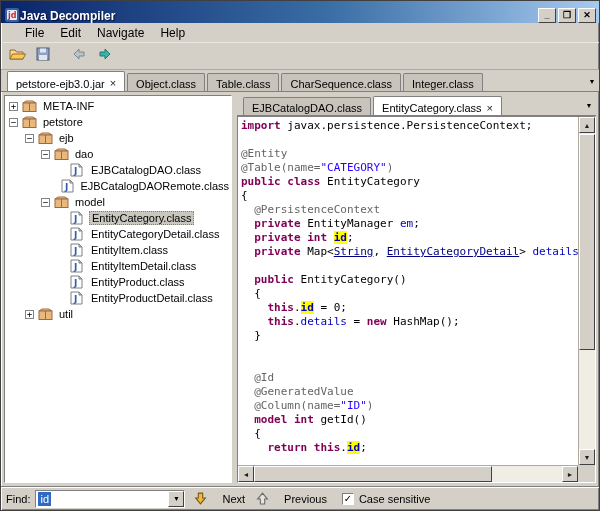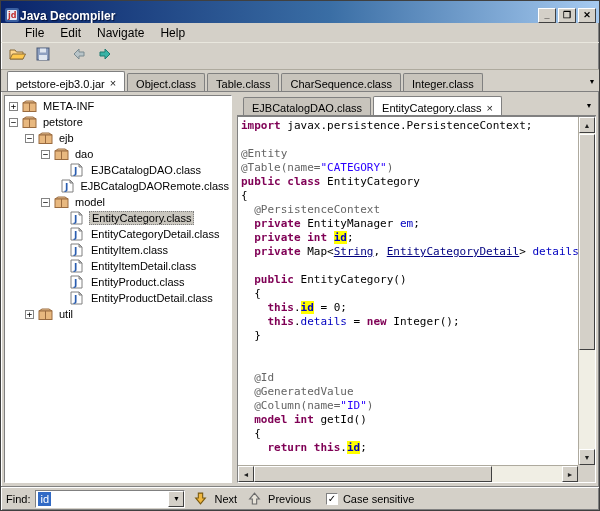--- a/index.html
+++ b/index.html
@@ -113,21 +113,21 @@
   .combo{ width:150px; height:18px; background:#fff; display:flex; align-items:center;
     border:1px solid; border-color:#808080 #fff #fff #808080; cursor:text; }
   .combo-text{ flex:1 1 auto; padding:0 3px; font-size:11px; }
   .combo-text.sel{ background:#316ac5; color:#fff; align-self:center;
     flex:0 0 auto; margin-left:2px; padding:1px 2px; }
   .combo-fill{ flex:1 1 auto; }
   .combo-btn{ width:16px; height:16px; background:#d4d0c8; display:flex;
     align-items:center; justify-content:center; font-size:7px;
     border:1px solid; border-color:#fff #404040 #404040 #fff; cursor:pointer; }
   .find-ico{ width:13px; height:13px; display:inline-flex; margin-left:4px; cursor:pointer; }
-  .find-btn{ padding:1px 2px; cursor:pointer; }
+  .find-btn{ padding:1px 2px; cursor:pointer;margin-left:8px; }
   .checkbox{ width:12px; height:12px; background:#fff; margin-left:8px;
     border:1px solid; border-color:#808080 #fff #fff #808080;
     font-size:10px; line-height:10px; text-align:center; color:#000; cursor:pointer; }
 </style>
 </head>
 <body>
 
 <div class="window">
 
   <div class="titlebar">
@@ -396,21 +396,21 @@
             <div class="code-line"><span class="kw">public class </span><span class="pl">EntityCategory</span></div>
             <div class="code-line"><span class="pl">{</span></div>
             <div class="code-line"><span class="an">  @PersistenceContext</span></div>
             <div class="code-line"><span class="kw">  private </span><span class="pl">EntityManager </span><span class="fd">em</span><span class="pl">;</span></div>
             <div class="code-line"><span class="kw">  private int </span><span class="hl">id</span><span class="pl">;</span></div>
             <div class="code-line"><span class="kw">  private </span><span class="pl">Map&lt;</span><span class="lk">String</span><span class="pl">, </span><span class="lk">EntityCategoryDetail</span><span class="pl">&gt; </span><span class="fd">details</span></div>
             <div class="code-line">&nbsp;</div>
             <div class="code-line"><span class="kw">  public </span><span class="pl">EntityCategory()</span></div>
             <div class="code-line"><span class="pl">  {</span></div>
             <div class="code-line"><span class="kw">    this</span><span class="pl">.</span><span class="hl">id</span><span class="pl"> = 0;</span></div>
-            <div class="code-line"><span class="kw">    this</span><span class="pl">.</span><span class="fd">details</span><span class="pl"> = </span><span class="kw">new </span><span class="pl">Integer();</span></div>
+            <div class="code-line"><span class="kw">    this</span><span class="pl">.</span><span class="fd">details</span><span class="pl"> = </span><span class="kw">new </span><span class="pl">HashMap();</span></div>
             <div class="code-line"><span class="pl">  }</span></div>
             <div class="code-line">&nbsp;</div>
             <div class="code-line">&nbsp;</div>
             <div class="code-line"><span class="an">  @Id</span></div>
             <div class="code-line"><span class="an">  @GeneratedValue</span></div>
             <div class="code-line"><span class="an">  @Column(name=</span><span class="st">"ID"</span><span class="an">)</span></div>
             <div class="code-line"><span class="kw">  model int </span><span class="pl">getId()</span></div>
             <div class="code-line"><span class="pl">  {</span></div>
             <div class="code-line"><span class="kw">    return this</span><span class="pl">.</span><span class="hl">id</span><span class="pl">;</span></div>
           </div>

